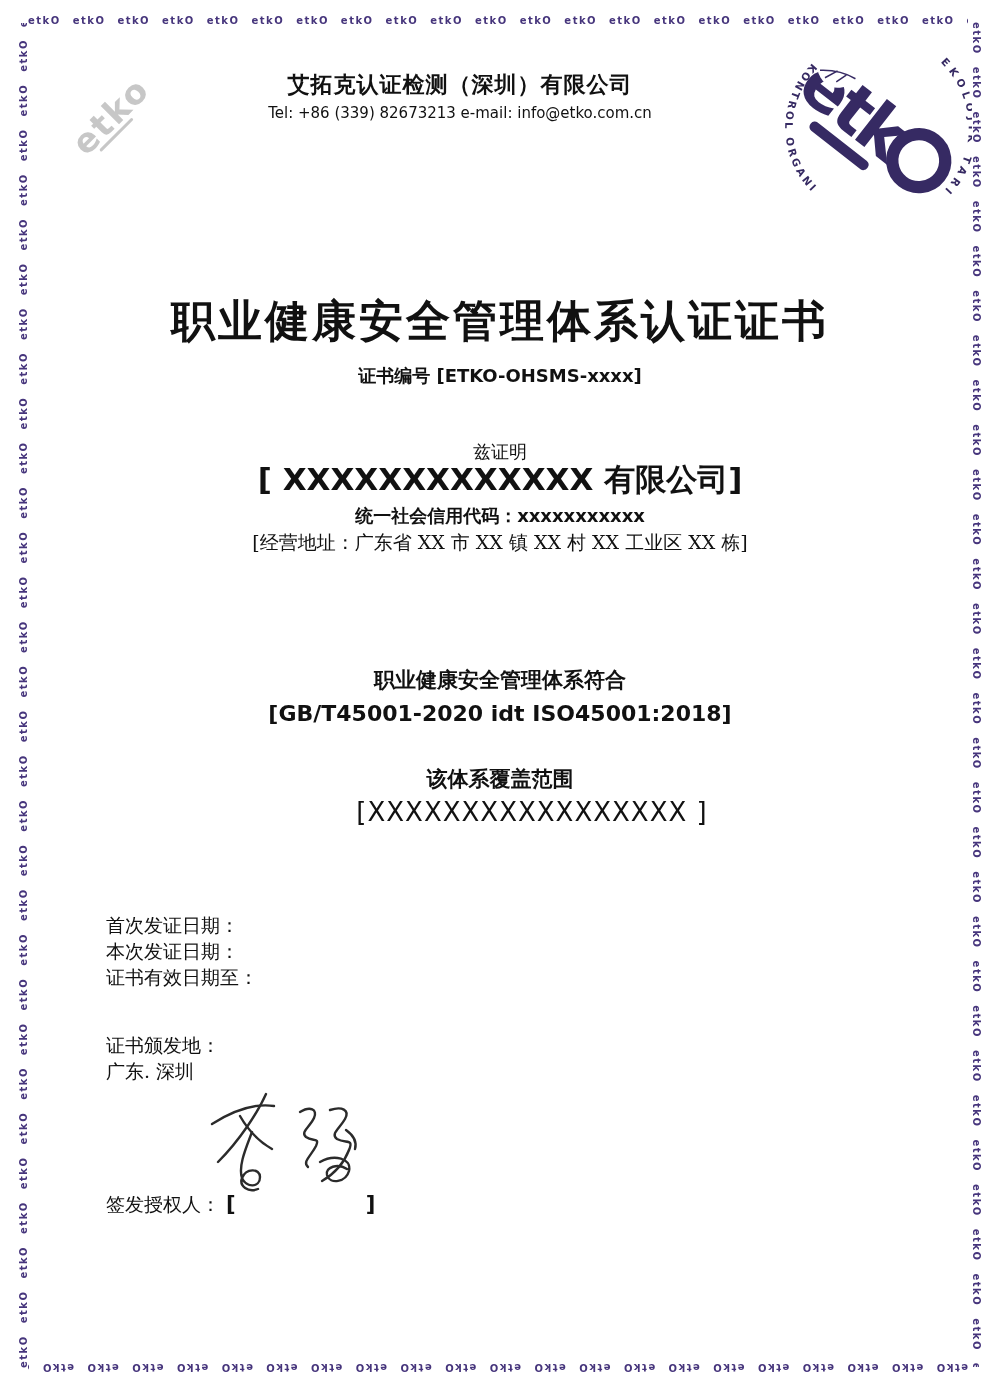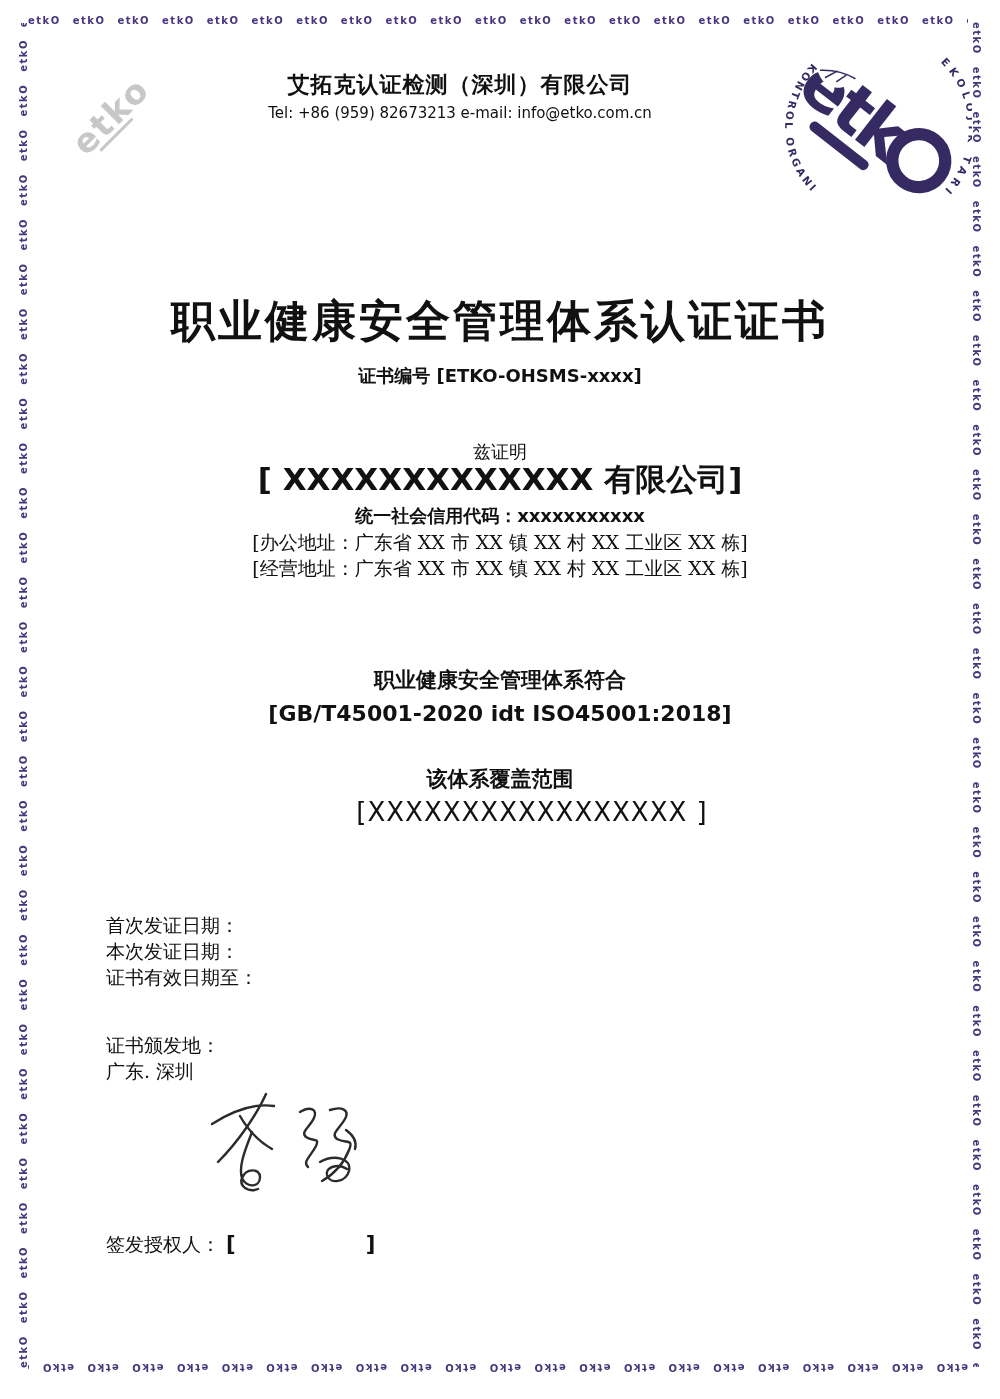--- a/index.html
+++ b/index.html
@@ -53,42 +53,42 @@
   .c-scope{top:797px;font-size:26px;font-weight:normal;letter-spacing:1px;padding-left:32px;}
 
   
   .lblock{position:absolute;left:106px;font-size:19px;line-height:26px;
      font-family:"DejaVu Serif","Liberation Serif",serif;}
   .l-dates{top:912px;}
   .l-place{top:1032px;}
 
   .signature{position:absolute;top:1086px;left:196px;width:180px;height:120px;}
 
-  .sign-line{position:absolute;top:1232px;left:106px;font-size:19px;
+  .sign-line{position:absolute;top:1192px;left:106px;font-size:19px;
      font-family:"DejaVu Serif","Liberation Serif",serif;white-space:nowrap;}
   .sign-line .bracket{font-weight:bold;font-size:21px;
      font-family:"DejaVu Sans",sans-serif;}
   .sign-line .gap{display:inline-block;width:118px;}
 </style>
 </head>
 <body>
 
 <div class="etko-border top">etkO etkO etkO etkO etkO etkO etkO etkO etkO etkO etkO etkO etkO etkO etkO etkO etkO etkO etkO etkO etkO etkO etkO etkO etkO etkO etkO etkO etkO etkO etkO etkO etkO etkO etkO etkO etkO etkO etkO etkO etkO etkO etkO etkO etkO etkO etkO etkO etkO etkO etkO etkO etkO etkO etkO etkO etkO etkO etkO etkO etkO etkO etkO etkO etkO etkO etkO etkO etkO etkO </div>
 <div class="etko-border bottom">etkO etkO etkO etkO etkO etkO etkO etkO etkO etkO etkO etkO etkO etkO etkO etkO etkO etkO etkO etkO etkO etkO etkO etkO etkO etkO etkO etkO etkO etkO etkO etkO etkO etkO etkO etkO etkO etkO etkO etkO etkO etkO etkO etkO etkO etkO etkO etkO etkO etkO etkO etkO etkO etkO etkO etkO etkO etkO etkO etkO etkO etkO etkO etkO etkO etkO etkO etkO etkO etkO </div>
 <div class="etko-border left">etkO etkO etkO etkO etkO etkO etkO etkO etkO etkO etkO etkO etkO etkO etkO etkO etkO etkO etkO etkO etkO etkO etkO etkO etkO etkO etkO etkO etkO etkO etkO etkO etkO etkO etkO etkO etkO etkO etkO etkO etkO etkO etkO etkO etkO etkO etkO etkO etkO etkO etkO etkO etkO etkO etkO etkO etkO etkO etkO etkO etkO etkO etkO etkO etkO etkO etkO etkO etkO etkO </div>
 <div class="etko-border right">etkO etkO etkO etkO etkO etkO etkO etkO etkO etkO etkO etkO etkO etkO etkO etkO etkO etkO etkO etkO etkO etkO etkO etkO etkO etkO etkO etkO etkO etkO etkO etkO etkO etkO etkO etkO etkO etkO etkO etkO etkO etkO etkO etkO etkO etkO etkO etkO etkO etkO etkO etkO etkO etkO etkO etkO etkO etkO etkO etkO etkO etkO etkO etkO etkO etkO etkO etkO etkO etkO </div>
 
 <div class="watermark">
   <span>etko</span>
   <span class="wm-swoosh"></span>
 </div>
 
 <div class="header">
   <div class="h-company">艾拓克认证检测（深圳）有限公司</div>
-  <div class="h-contact">Tel: +86 (959) 82673213  e-mail: info@etko.com.cn</div>
+  <div class="h-contact">Tel: +86 (339) 82673213  e-mail: info@etko.com.cn</div>
 </div>
 
 <div class="logo">
   <svg width="190" height="212" viewBox="0 0 200 224">
     <defs>
       <path id="arcT" d="M 10,-96 A 96,96 0 0 1 96,12"></path>
       <path id="arcB" d="M -96,-12 A 96,96 0 0 0 -10,96"></path>
     </defs>
     <g transform="translate(100,112) rotate(38)">
       <text x="-92" y="24" font-family="DejaVu Sans, sans-serif" font-weight="bold" font-size="72" letter-spacing="-4" fill="#362a63">etk</text>
@@ -110,21 +110,20 @@
   </svg>
 </div>
 
 <div class="cblock c-title">职业健康安全管理体系认证证书</div>
 <div class="cblock c-certno">证书编号 [ETKO-OHSMS-xxxx]</div>
 <div class="cblock c-declare">兹证明</div>
 <div class="cblock c-company">[ XXXXXXXXXXXXX 有限公司]</div>
 <div class="cblock c-credit">统一社会信用代码：xxxxxxxxxxx</div>
 
 <div class="cblock c-addr">
-  <div>[办公地址：广东省 XX 市 XX 镇 XX 村 XX 工业区 XX 栋]</div>
   <div>[经营地址：广东省 XX 市 XX 镇 XX 村 XX 工业区 XX 栋]</div>
 </div>
 
 <div class="cblock c-conform">职业健康安全管理体系符合</div>
 <div class="cblock c-standard">[GB/T45001-2020 idt ISO45001:2018]</div>
 <div class="cblock c-scopetitle">该体系覆盖范围</div>
 <div class="cblock c-scope">[XXXXXXXXXXXXXXXXX ]</div>
 
 <div class="lblock l-dates">
   <div>首次发证日期：</div>

